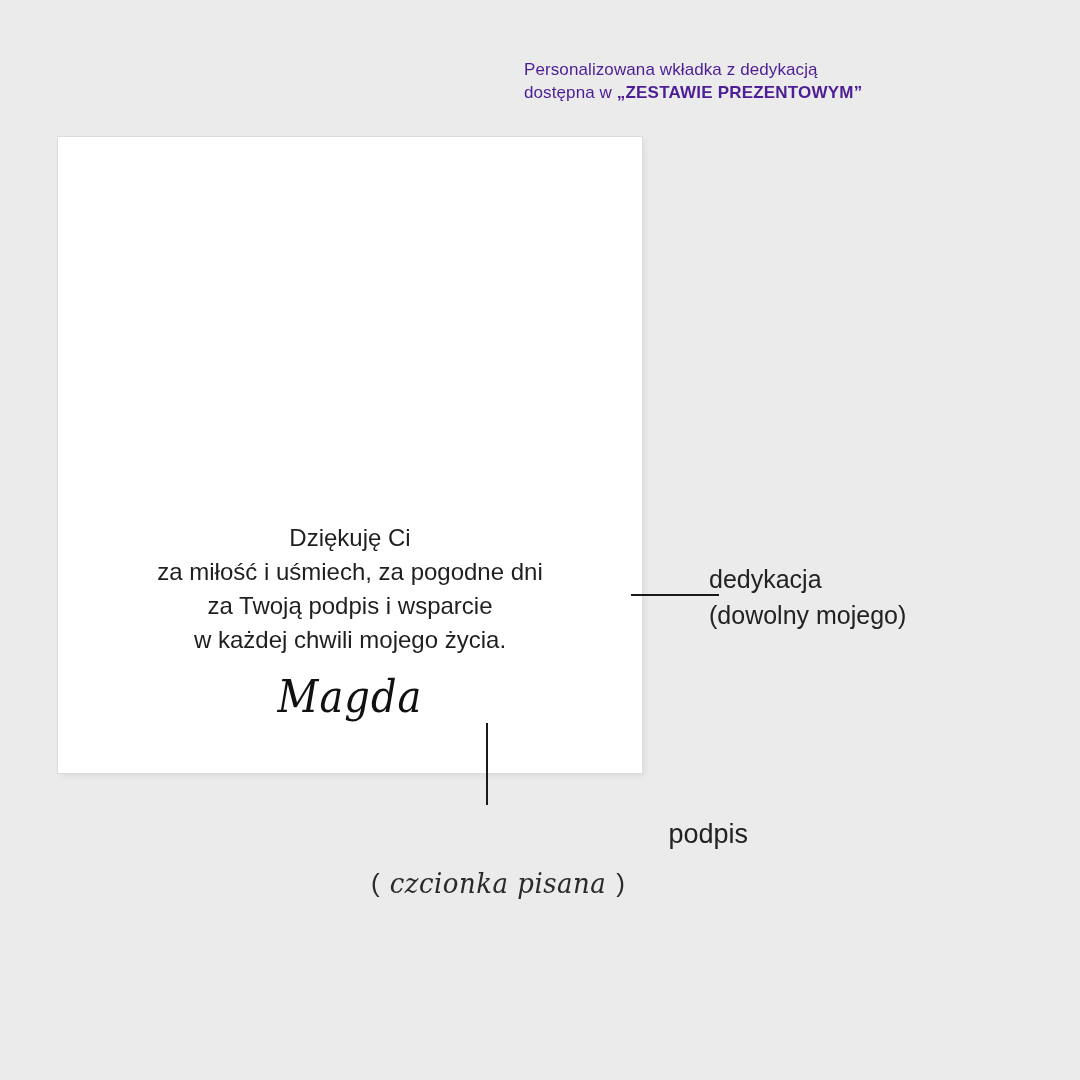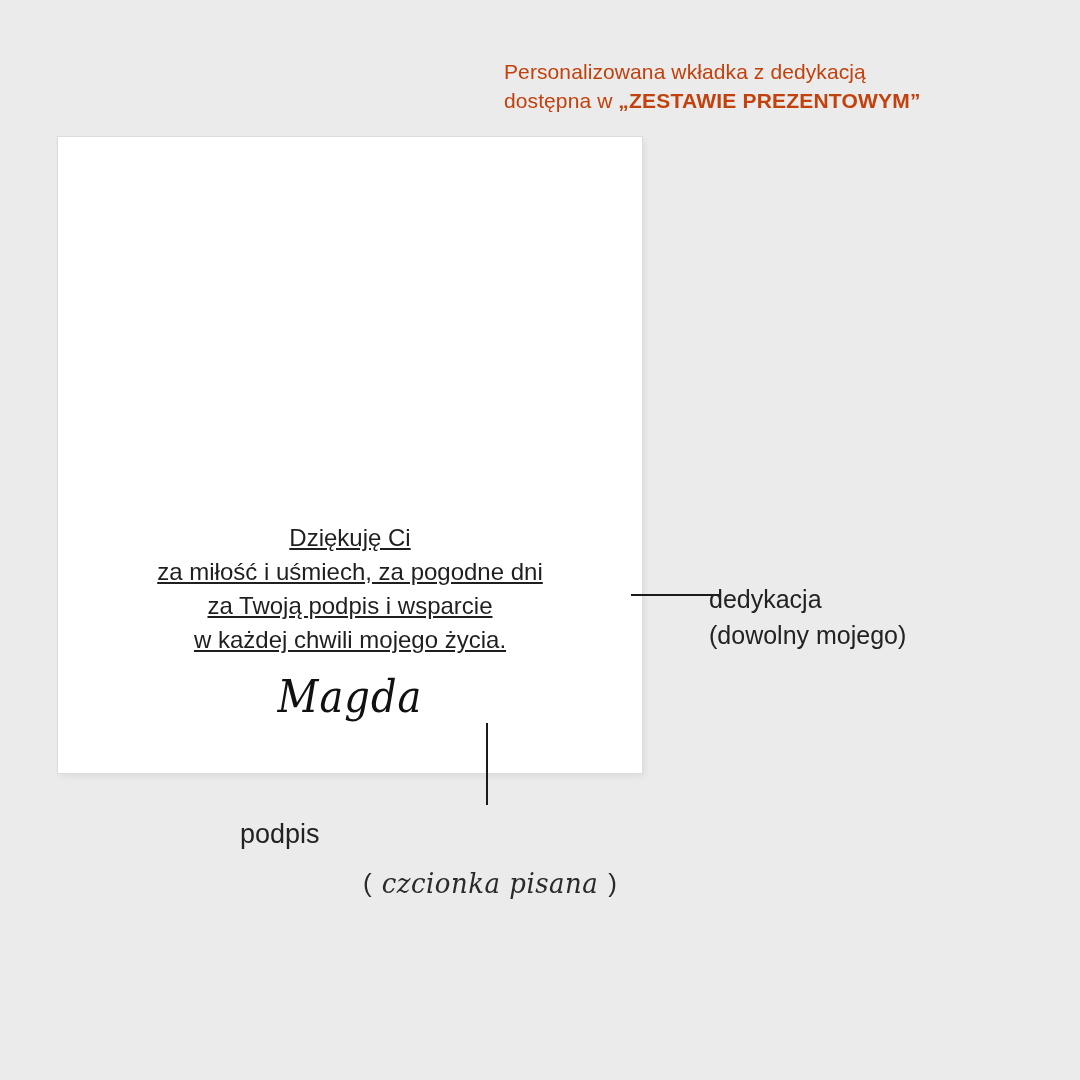--- a/index.html
+++ b/index.html
@@ -12,26 +12,26 @@
     background: #ebebeb;
     font-family: "Liberation Sans", sans-serif;
     color: #1a1a1a;
     overflow: hidden;
     position: relative;
   }
 
   
   .top-note {
     position: absolute;
-    left: 504px;
+    left: 524px;
     top: 58px;
     width: 480px;
-    font-size: 21px;
+    font-size: 17px;
     line-height: 1.36;
-    color: #c2410c;
+    color: #4c1d95;
     letter-spacing: 0.1px;
   }
   .top-note .line2 { white-space: nowrap; }
   .top-note .bold {
     font-weight: bold;
     letter-spacing: 0.2px;
     text-align: right;
   }
 
   
@@ -55,21 +55,20 @@
   .dedication {
     font-size: 24px;
     line-height: 1.42;
     color: #1f1f1f;
     margin: 0 0 16px 0;
     padding: 0;
   }
   .dedication .l {
     display: block;
     white-space: nowrap;
-    text-decoration: underline;
   }
   .signature {
     font-family: "DejaVu Serif", "Liberation Serif", serif;
     font-style: italic;
     font-size: 40px;
     color: #111111;
     letter-spacing: 1px;
     transform: scaleY(1.12);
     margin-top: 10px;
   }
@@ -85,39 +84,38 @@
   }
   .label-right {
     position: absolute;
     left: 709px;
     top: 562px;
     width: 330px;
     font-size: 25px;
     line-height: 1.42;
     color: #222222;
     text-align: left;
-    margin-top: 20px;
   }
   .label-right .l { display: block; white-space: nowrap; }
 
   
   .leader-bottom {
     position: absolute;
     left: 486px;
     top: 723px;
     width: 2px;
     height: 82px;
     background: #1a1a1a;
   }
   .label-bottom {
     position: absolute;
-    left: 240px;
+    left: 248px;
     top: 818px;
     width: 500px;
-    text-align: left;
+    text-align: right;
   }
   .label-bottom .title {
     font-size: 27px;
     color: #222222;
     line-height: 1.2;
   }
   .label-bottom .sub {
     margin-top: 18px;
     font-size: 22px;
     color: #2a2a2a;

